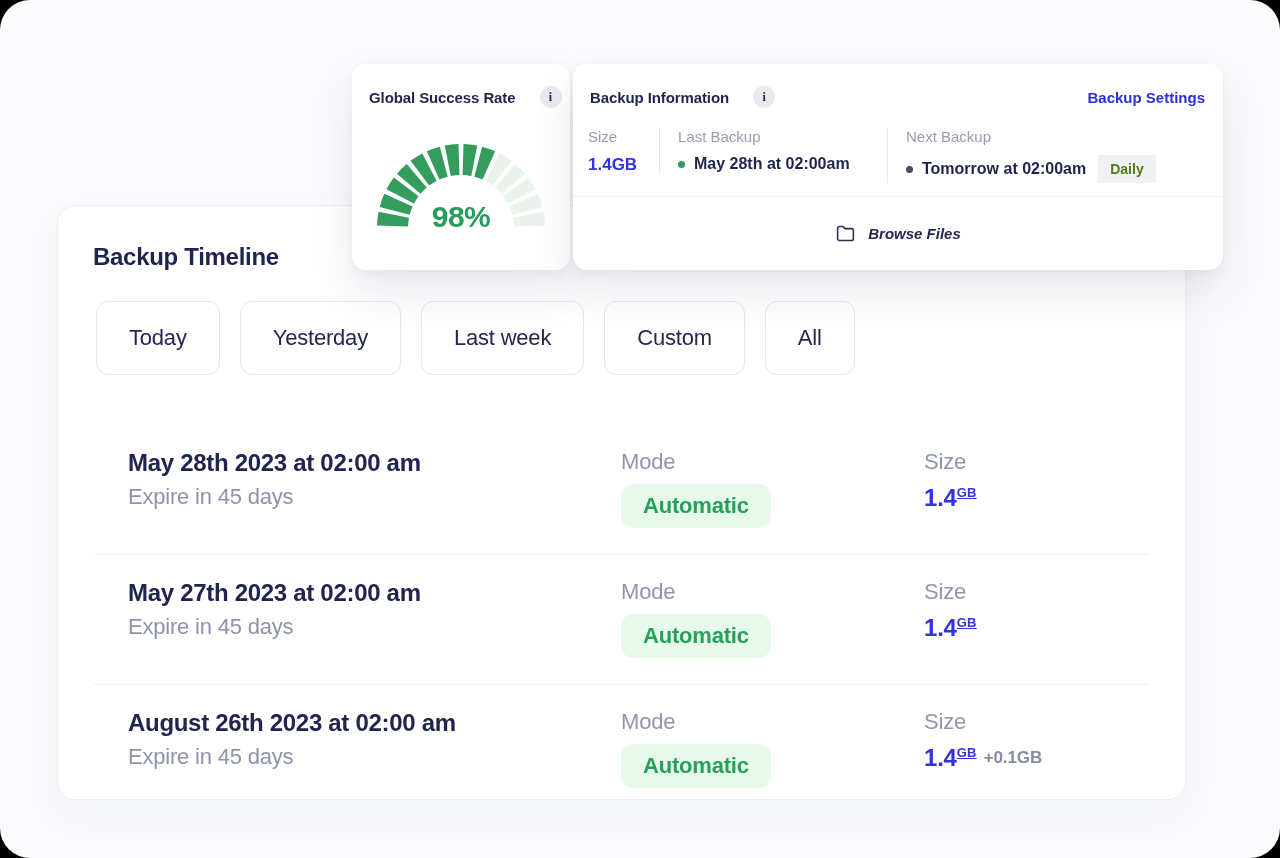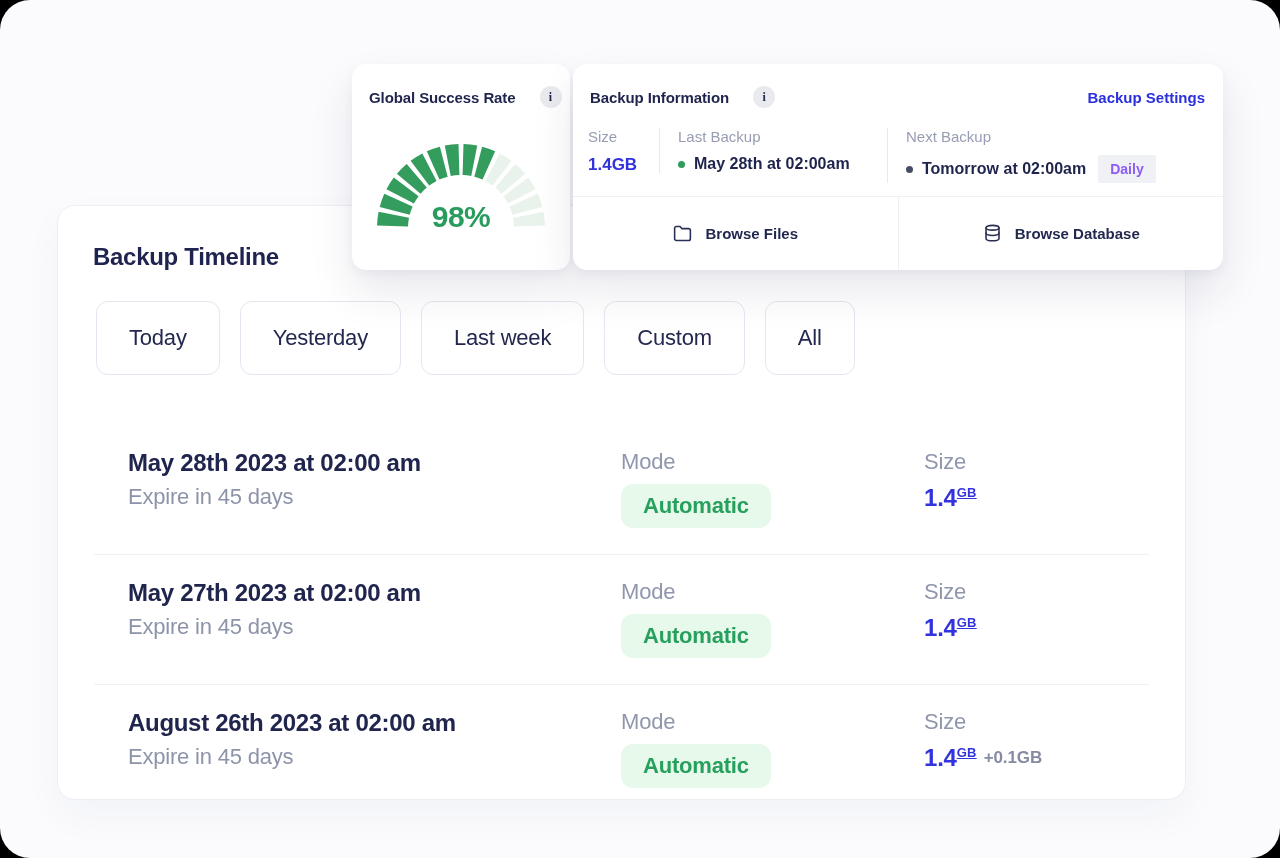--- a/index.html
+++ b/index.html
@@ -30,25 +30,25 @@
   .stat:first-child{padding-left:0;}
   .stat + .stat{border-left:1px solid #e7e9f0;}
   .stat-label{font-size:15px;color:#979db2;margin-bottom:10px;}
   .stat-value{display:flex;align-items:center;font-size:16px;font-weight:600;color:#1f244c;white-space:nowrap;}
   .stat-value.blue{font-size:17px;font-weight:700;color:#3232df;}
   .stat-size{width:71px;}
   .stat-last{width:209px;}
   .bullet{width:7px;height:7px;border-radius:50%;margin-right:9px;flex:0 0 auto;}
   .bullet-green{background:#2f9e5b;}
   .bullet-dark{background:#474c63;}
-  .badge{margin-left:12px;background:#f0f1f4;color:#8b5cf6;font-size:14px;font-weight:600;
+  .badge{margin-left:12px;background:#f0f1f4;color:#4d7c0f;font-size:14px;font-weight:600;
          padding:6px 12px;border-radius:2px;}
 
   .info-footer{position:absolute;left:0;right:0;bottom:0;height:73px;display:flex;
-               border-top:1px solid #eef0f4;}
+               border-top:1px solid #eef0f4;font-style:italic;}
   .footer-btn{flex:1;display:flex;align-items:center;justify-content:center;gap:12px;
               font-size:15px;font-weight:600;color:#23284f;cursor:pointer;}
   .footer-btn + .footer-btn{border-left:1px solid #eef0f4;}
   .footer-btn svg{flex:0 0 auto;}
 
   
   .timeline-card{position:absolute;left:57px;top:205px;width:1129px;height:595px;background:#fff;
                  border:1px solid #ededf3;border-radius:18px;z-index:1;
                  box-shadow:0 16px 38px rgba(35,40,90,.04);box-sizing:border-box;}
   .timeline-title{margin:37px 0 0 35px;font-size:24px;font-weight:700;color:#1e2350;letter-spacing:-.3px;}
@@ -129,28 +129,20 @@
       </div>
     </div>
 
     <div class="info-footer">
       <div class="footer-btn">
         <svg width="21" height="21" viewBox="0 0 24 24" fill="none" stroke="#2a2f55" stroke-width="1.8" stroke-linejoin="round">
           <path d="M3 7.2V6a2 2 0 0 1 2-2h4.1l2.1 2.4H19a2 2 0 0 1 2 2V18a2 2 0 0 1-2 2H5a2 2 0 0 1-2-2V7.2z"></path>
         </svg>
         <span>Browse Files</span>
       </div>
-      <div class="footer-btn">
-        <svg width="21" height="21" viewBox="0 0 24 24" fill="none" stroke="#2a2f55" stroke-width="1.8" stroke-linecap="round">
-          <ellipse cx="12" cy="5.4" rx="7.4" ry="2.7"></ellipse>
-          <path d="M4.6 5.4v6.1c0 1.5 3.3 2.7 7.4 2.7s7.4-1.2 7.4-2.7V5.4"></path>
-          <path d="M4.6 11.5v6.1c0 1.5 3.3 2.7 7.4 2.7s7.4-1.2 7.4-2.7v-6.1"></path>
-        </svg>
-        <span>Browse Database</span>
-      </div>
     </div>
   </div>
 
   <div class="timeline-card">
     <div class="timeline-title">Backup Timeline</div>
 
     <div class="filters">
       <button class="filter-btn">Today</button>
       <button class="filter-btn">Yesterday</button>
       <button class="filter-btn">Last week</button>

